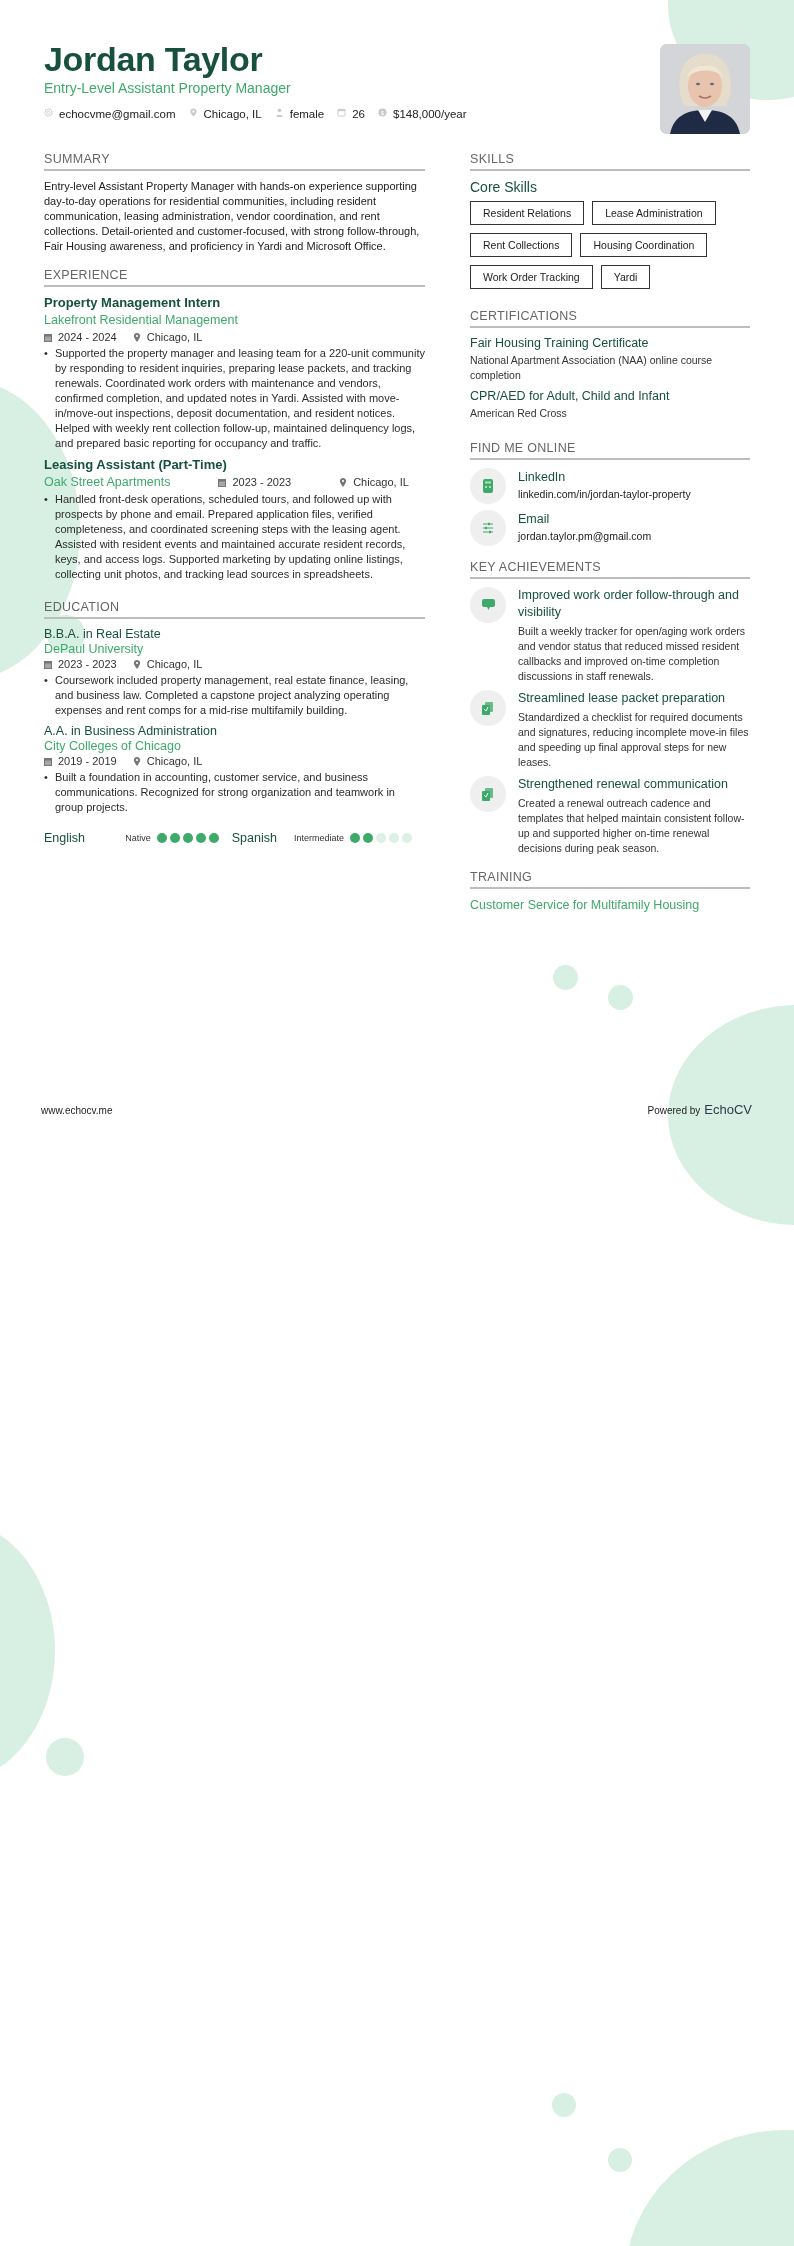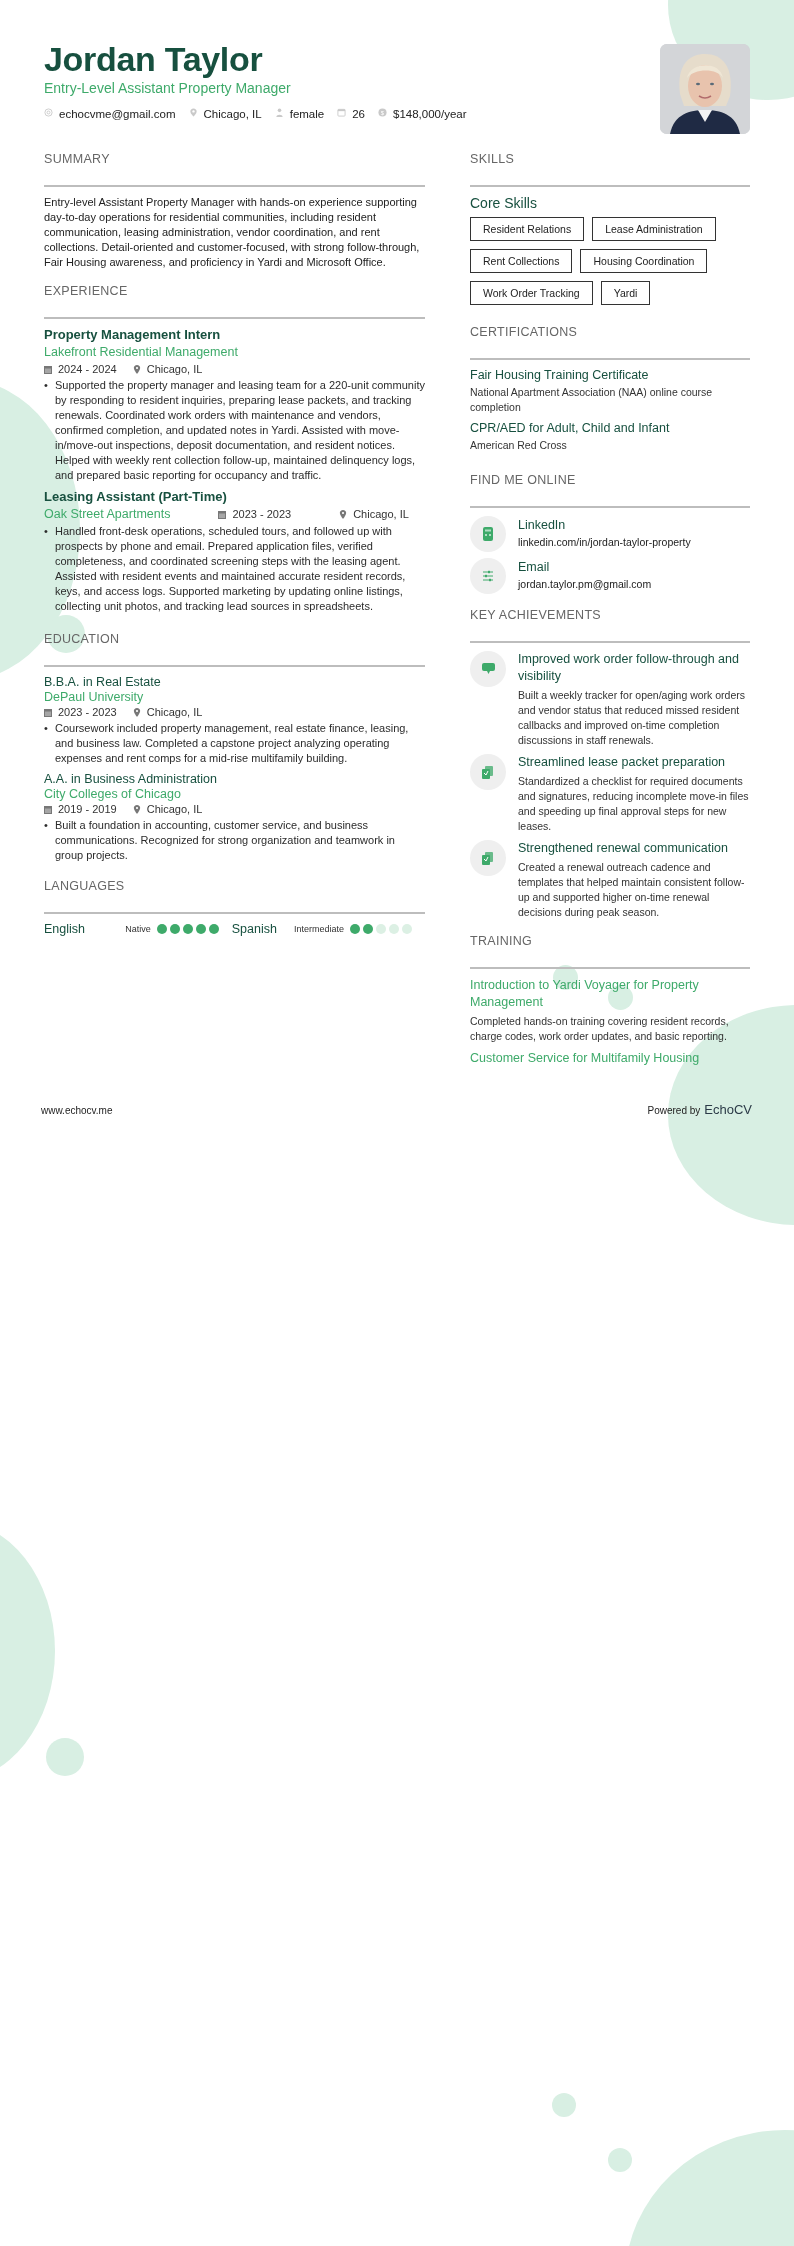--- a/index.html
+++ b/index.html
@@ -17,21 +17,21 @@
   .title { position: absolute; left: 44px; top: 80px; font-size: 14px; color: #3eaa6a; }
   .contacts { position: absolute; left: 44px; top: 108px; display: flex; align-items: center; font-size: 11.5px; color: #222; }
   .contact { display: flex; align-items: flex-start; margin-right: 13px; }
   .cicon { width: 9px; height: 9px; margin-right: 6px; display: inline-block; }
   .photo { position: absolute; left: 660px; top: 44px; width: 90px; height: 90px; border-radius: 7px; overflow: hidden; background: #cfd2d5; }
 
   
   .col-left { position: absolute; left: 44px; top: 152px; width: 381px; }
   .col-right { position: absolute; left: 470px; top: 152px; width: 280px; }
 
-  .sec-head { font-size: 12.5px; color: #666; letter-spacing: 0.3px; padding-bottom: 19px; border-bottom: 2px solid #bdbdbd; margin-bottom: 8px; }
+  .sec-head { font-size: 12.5px; color: #666; letter-spacing: 0.3px; padding-bottom: 3px; border-bottom: 2px solid #bdbdbd; margin-bottom: 8px; }
   .para { font-size: 11px; line-height: 15px; color: #222; }
 
   .job-title { font-size: 13px; font-weight: bold; color: #17503f; margin-bottom: 3px; }
   .org { font-size: 12.5px; color: #3eaa6a; }
   .meta { display: flex; align-items: center; font-size: 11px; color: #333; margin: 4px 0 3px; }
   .meta-item { display: flex; align-items: center; margin-right: 16px; }
   .mi { width: 8px; height: 9px; margin-right: 6px; }
   .bullet { display: flex; font-size: 11px; line-height: 15px; color: #2b2b2b; }
   .bullet .dot { width: 11px; flex: none; font-size: 11px; }
   .edu-title { font-size: 12.5px; color: #17503f; margin-bottom: 1px; }
@@ -247,21 +247,20 @@
           </span>
         </div>
         <div class="bullet">
             <span class="dot">•</span>
             <span>Built a foundation in accounting, customer service, and business communications. Recognized for strong organization and teamwork in group projects.</span>
           </div>
       </div>
     </section>
 
     <section style="margin-top:16px;">
-      <div class="sec-head">LANGUAGES</div>
       <div class="lang-row">
         <span class="lang-name" style="width:87px;">English</span>
         <span class="lang-level">Native</span>
         <span class="dots">
           <span class="ldot" style="background:#3eaa6a;"></span>
           <span class="ldot" style="background:#3eaa6a;"></span>
           <span class="ldot" style="background:#3eaa6a;"></span>
           <span class="ldot" style="background:#3eaa6a;"></span>
           <span class="ldot" style="background:#3eaa6a;"></span>
         </span>
@@ -376,24 +375,20 @@
         </span>
         <div>
           <div class="ach-title">Strengthened renewal communication</div>
           <div class="ach-desc">Created a renewal outreach cadence and templates that helped maintain consistent follow-up and supported higher on-time renewal decisions during peak season.</div>
         </div>
       </div>
     </section>
 
     <section style="margin-top:14px;">
       <div class="sec-head">TRAINING</div>
-      <div style="margin-bottom:6px;">
-        <div class="train-title">Introduction to Yardi Voyager for Property Management</div>
-        <div class="train-desc">Completed hands-on training covering resident records, charge codes, work order updates, and basic reporting.</div>
-      </div>
       <div>
         <div class="train-title">Customer Service for Multifamily Housing</div>
       </div>
     </section>
   </div>
 
   <div class="footer-left" style="top:1105px;">www.echocv.me</div>
   <div class="footer-right" style="top:1102px;">
     <span>Powered by</span>
     <span class="brand">EchoCV</span>

